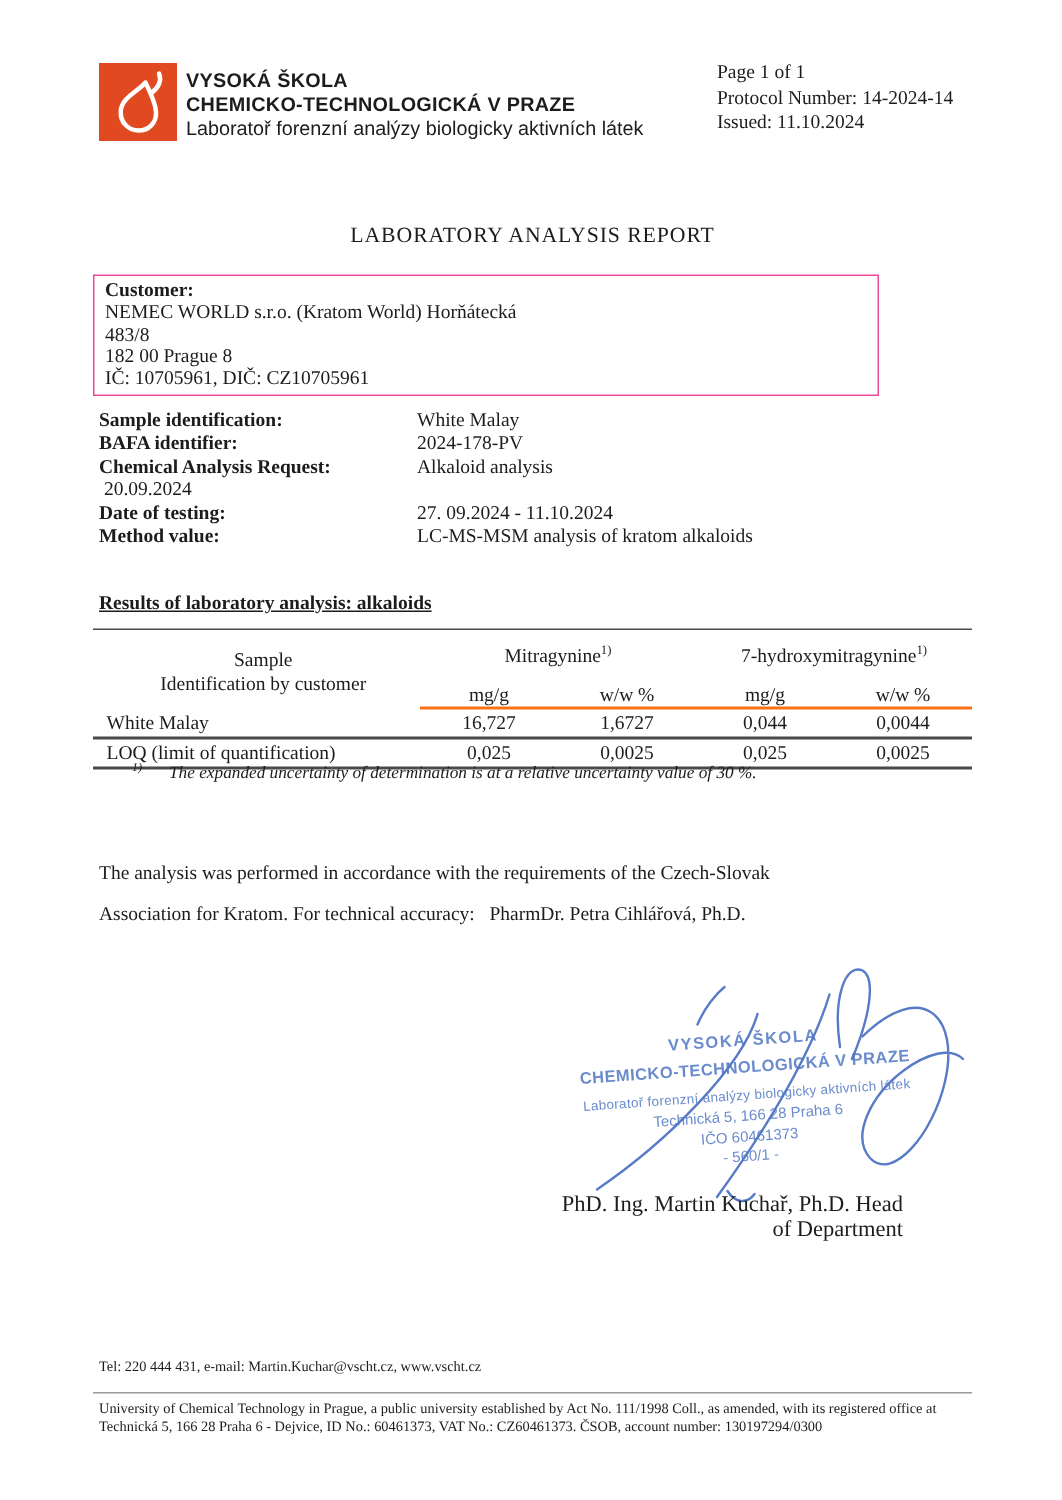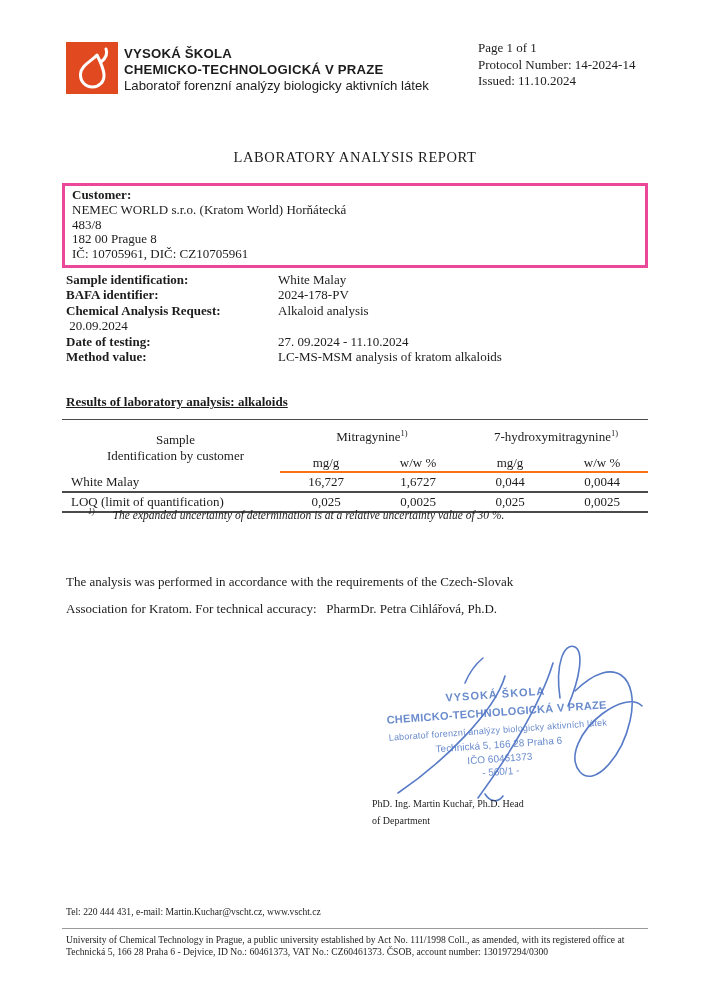--- a/index.html
+++ b/index.html
@@ -12,21 +12,21 @@
   
   .logo{left:66px;top:42px;width:52px;height:52px;}
   .org-block{left:124px;top:46px;font-family:"Liberation Sans", sans-serif;line-height:16px;font-size:13.2px;}
   .org-line-bold{font-weight:bold;letter-spacing:.2px;}
   .meta-block{left:478px;top:40px;font-size:13px;line-height:16.5px;}
 
   
   .title{left:62px;top:149px;width:586px;text-align:center;font-size:14.5px;letter-spacing:.6px;}
 
   
-  .customer-box{left:62px;top:183px;width:586px;box-sizing:border-box;border:3px solid #ec4899;
+  .customer-box{left:62px;top:183px;width:524px;box-sizing:border-box;border:1px solid #ec4899;
     padding:2px 7px 3px 7px;font-size:13px;line-height:14.8px;}
   .customer-box .cb-label{font-weight:bold;}
 
   
   .sample-info{left:66px;top:272px;font-size:13px;}
   .si-row{display:flex;height:15.4px;line-height:15.4px;}
   .si-label{width:212px;font-weight:bold;}
   .si-value{white-space:pre;}
 
   
@@ -53,21 +53,21 @@
   .stamp{left:368px;top:688px;width:260px;text-align:center;color:#5e82c8;
     font-family:"Liberation Sans", sans-serif;transform:rotate(-4deg);opacity:.92;}
   .st-l1{font-size:11px;font-weight:bold;letter-spacing:1px;}
   .st-l2{font-size:11px;font-weight:bold;letter-spacing:.3px;margin-top:6px;}
   .st-l3{font-size:9px;letter-spacing:.2px;margin-top:7px;}
   .st-l4{font-size:10px;margin-top:4px;}
   .st-l5{font-size:10px;margin-top:3px;}
   .st-l6{font-size:10px;margin-top:2px;}
   .signature-svg{left:390px;top:636px;}
 
-  .signatory{left:372px;top:795px;width:230px;text-align:left;font-size:10px;line-height:17px;}
+  .signatory{left:372px;top:795px;width:230px;text-align:right;font-size:15px;line-height:17px;}
 
   
   .footer-contact{left:66px;top:906px;font-size:9.6px;}
   .footer-divider{left:62px;top:928px;width:586px;height:0;border-top:1px solid #9a9a9a;}
   .footer-legal{left:66px;top:934px;width:584px;font-size:9.6px;line-height:11.6px;}
 </style>
 </head>
 <body>
 
 <div class="page">

